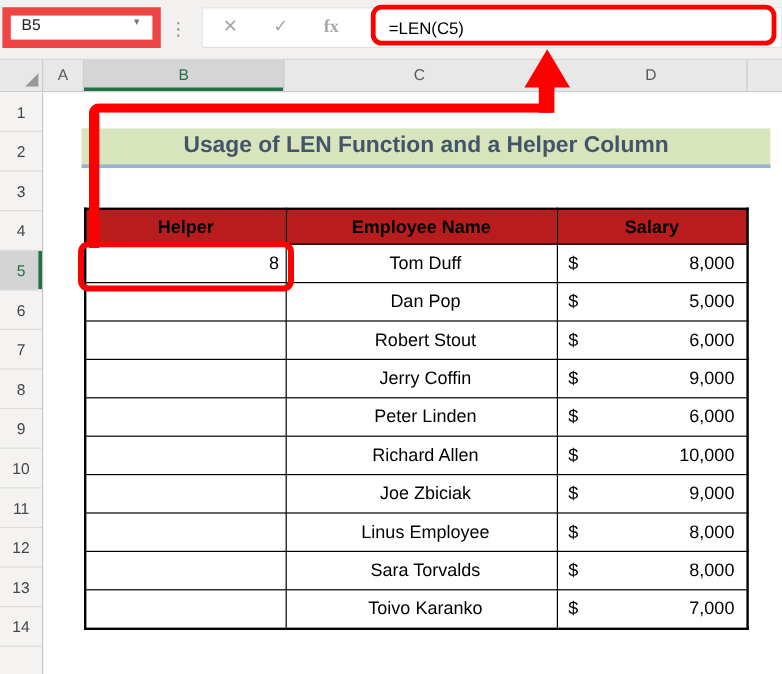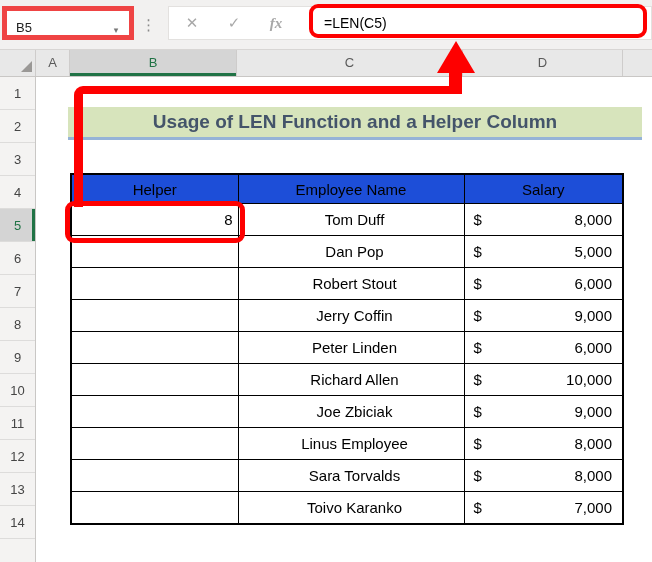--- a/index.html
+++ b/index.html
@@ -3,32 +3,32 @@
 <meta charset="utf-8">
 <style>
   html,body{margin:0;padding:0;background:#fff;}
   .app{position:relative;width:652px;height:562px;background:#fff;overflow:hidden;
        font-family:"Liberation Sans",sans-serif;}
 
   
   .topbar{position:absolute;left:0;top:0;width:652px;height:50px;background:#f2f1f0;
           border-bottom:1px solid #d8d6d4;box-sizing:border-box;}
   .namebox{position:absolute;left:2px;top:6px;width:132px;height:34px;background:#fff;
-           border:5px solid #ef4444;box-sizing:border-box;display:flex;align-items:flex-end;}
+           border:7px solid #ef4444;box-sizing:border-box;display:flex;align-items:flex-start;}
   .namebox .nb-text{flex:1;padding-left:9px;font-size:13px;color:#222;}
   .namebox .nb-drop{width:26px;text-align:center;color:#777;font-size:9px;}
   .dots-handle{position:absolute;left:141px;top:10px;width:14px;height:30px;color:#8a8a8a;
                font-size:15px;line-height:30px;text-align:center;}
   .fbar{position:absolute;left:168px;top:6px;width:484px;height:34px;background:#fff;
         border:1px solid #e3e1df;box-sizing:border-box;}
   .fbar .ic{position:absolute;top:0;height:32px;line-height:32px;text-align:center;width:22px;
             color:#a8a8a8;font-size:15px;}
   .ic-cancel{left:12px;}
   .ic-enter{left:54px;}
-  .ic-fx{left:96px;color:#3f3f3f;font-family:"Liberation Serif",serif;font-style:italic;
+  .ic-fx{left:96px;color:#3f3f3f;font-family:"Liberation Serif",serif;
          font-size:17px;font-weight:bold;}
   .formula-text{position:absolute;left:155px;top:0;height:32px;line-height:32px;
                 font-size:14px;color:#000;}
 
   
   .colheaders{position:absolute;left:0;top:50px;width:652px;height:27px;background:#e8e8e8;
               border-bottom:1px solid #c9c7c5;box-sizing:border-box;display:flex;}
   .ch{height:26px;line-height:26px;text-align:center;font-size:13px;color:#5a5a5a;
       border-right:1px solid #cecccb;box-sizing:border-box;position:relative;}
   .ch-corner{width:36px;}
@@ -60,22 +60,22 @@
   .wm-brand{position:absolute;left:40px;top:0px;font-size:26px;font-weight:bold;color:#b3c8e6;}
   .wm-tagline{position:absolute;left:48px;top:32px;font-size:8px;font-weight:bold;
               letter-spacing:2.4px;color:#c9ced6;}
 
   
   table.datatable{position:absolute;left:70px;top:96px;border-collapse:collapse;
                   table-layout:fixed;background:transparent;border:2px solid #000;}
   .datatable col.c-helper{width:167px;}
   .datatable col.c-name{width:226px;}
   .datatable col.c-salary{width:159px;}
-  .datatable th{height:28px;background:#1d4ed8;border:1px solid #000;font-size:15px;
-                font-weight:normal;color:#000;text-align:center;padding:0;}
+  .datatable th{height:28px;background:#b91c1c;border:1px solid #000;font-size:15px;
+                font-weight:bold;color:#000;text-align:center;padding:0;}
   .datatable td{height:31px;border:1px solid #000;font-size:15px;color:#000;padding:0;
                 background:transparent;}
   td.helper{text-align:right;padding-right:5px;}
   td.name{padding-left:7px;text-align:center;}
   td.salary{position:relative;text-align:right;padding-right:10px;}
   td.salary .cur{position:absolute;left:9px;top:0;height:31px;line-height:31px;}
 
   
   .ann{position:absolute;z-index:50;pointer-events:none;box-sizing:border-box;}
   .ann-formula-box{left:309px;top:4px;width:338px;height:34px;border:4px solid #fe0000;

